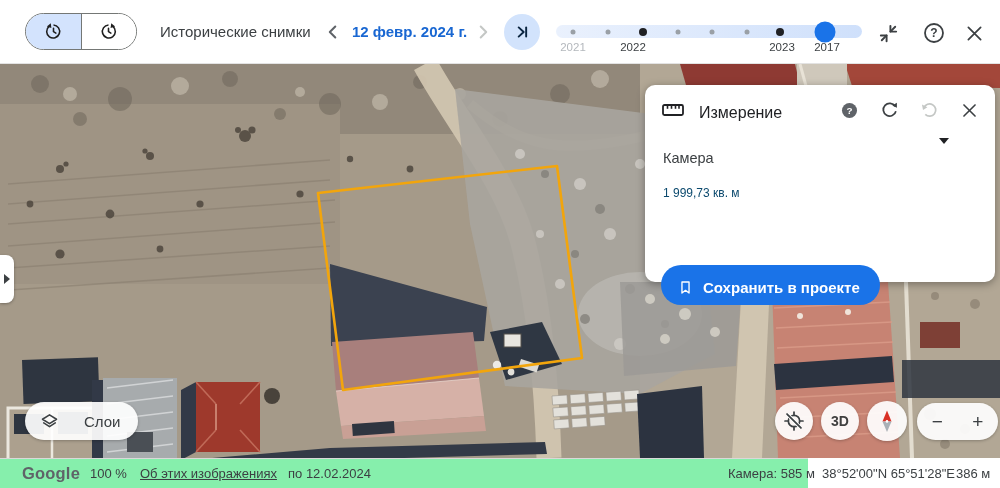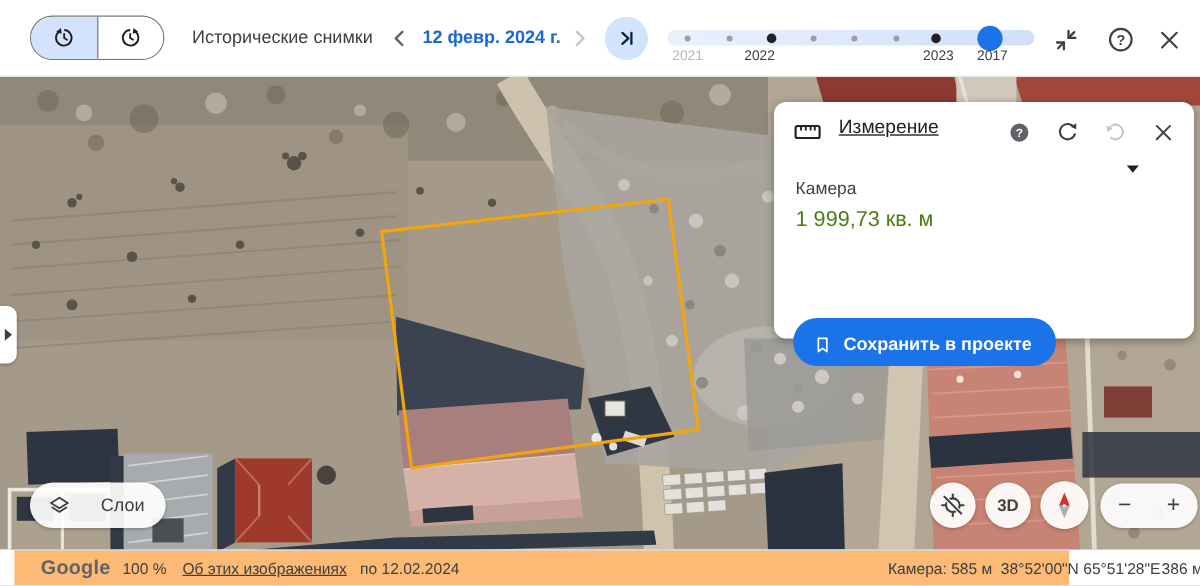--- a/index.html
+++ b/index.html
@@ -40,32 +40,32 @@
   
   .ctl { position:absolute; border-radius:50%; background:rgba(255,255,255,.92); box-shadow:0 1px 3px rgba(0,0,0,.25); display:flex; align-items:center; justify-content:center; z-index:10; cursor:pointer; }
   .ctl-locate { left:775px; top:402px; width:38px; height:38px; }
   .ctl-3d { left:821px; top:402px; width:38px; height:38px; font-size:14px; font-weight:bold; color:#404040; }
   .ctl-compass { left:867px; top:401px; width:40px; height:40px; }
   .zoom-pill { position:absolute; left:917px; top:403px; width:81px; height:37px; background:rgba(255,255,255,.92); border-radius:19px; box-shadow:0 1px 3px rgba(0,0,0,.25); display:flex; z-index:10; }
   .zoom-pill button { flex:1; border:none; background:transparent; font-size:19px; color:#3c4043; cursor:pointer; font-family:inherit; }
 
   
   .panel { position:absolute; left:645px; top:85px; width:350px; height:197px; background:#fff; border-radius:10px; box-shadow:0 2px 8px rgba(0,0,0,.35); z-index:20; }
-  .panel-head { display:flex; align-items:flex-start; padding:13px 14px 0 16px;text-decoration:underline; }
+  .panel-head { display:flex; align-items:flex-end; padding:13px 14px 0 16px; }
   .panel-title { font-size:16px; color:#202124; margin-left:14px; flex:0 0 auto; }
   .panel-head .spacer { flex:1; }
   .p-icon { width:24px; height:24px; display:flex; align-items:center; justify-content:center; cursor:pointer; margin-left:16px; }
   .panel-body { padding:28px 16px 0 18px; position:relative; }
   .area-label { font-size:14.5px; color:#3c4043; }
-  .area-value { font-size:18px; color:#4d7c0f; margin-top:6px; }
+  .area-value { font-size:12px; color:#0c4a6e; margin-top:20px; }
   .caret-down { position:absolute; right:46px; top:16px; width:0; height:0; border-left:5.5px solid transparent; border-right:5.5px solid transparent; border-top:6px solid #202124; cursor:pointer; }
   .save-btn { position:absolute; left:16px; top:143px; height:40px; padding:4px 20px 0 16px; background:#1a73e8; border:none; border-radius:20px; display:flex; align-items:center; gap:9px; color:#fff; font-size:15px; font-weight:bold; font-family:inherit; cursor:pointer; }
 
   
-  .statusbar { position:absolute; left:12px; top:458px; width:879px; height:30px; background:#fdba74; border-top:1px solid #d9d9d9; z-index:30; font-size:13px; color:#3c4043; }
+  .statusbar { position:absolute; left:0; top:458px; width:808px; height:30px; background:#86efac; border-top:1px solid #d9d9d9; z-index:30; font-size:13px; color:#3c4043; }
   .sb { position:absolute; top:7px; white-space:nowrap; }
   .sb-google { left:22px; top:5px; font-size:16.5px; font-weight:bold; color:#5f6368; letter-spacing:.2px; }
   .sb-zoom { left:90px; }
   .sb-link { left:140px; text-decoration:underline; cursor:pointer; }
   .sb-date { left:288px; }
   .sb-camera { left:728px; }
   .sb-coords { left:822px; }
   .sb-alt { left:956px; }
 </style>
 </head>

